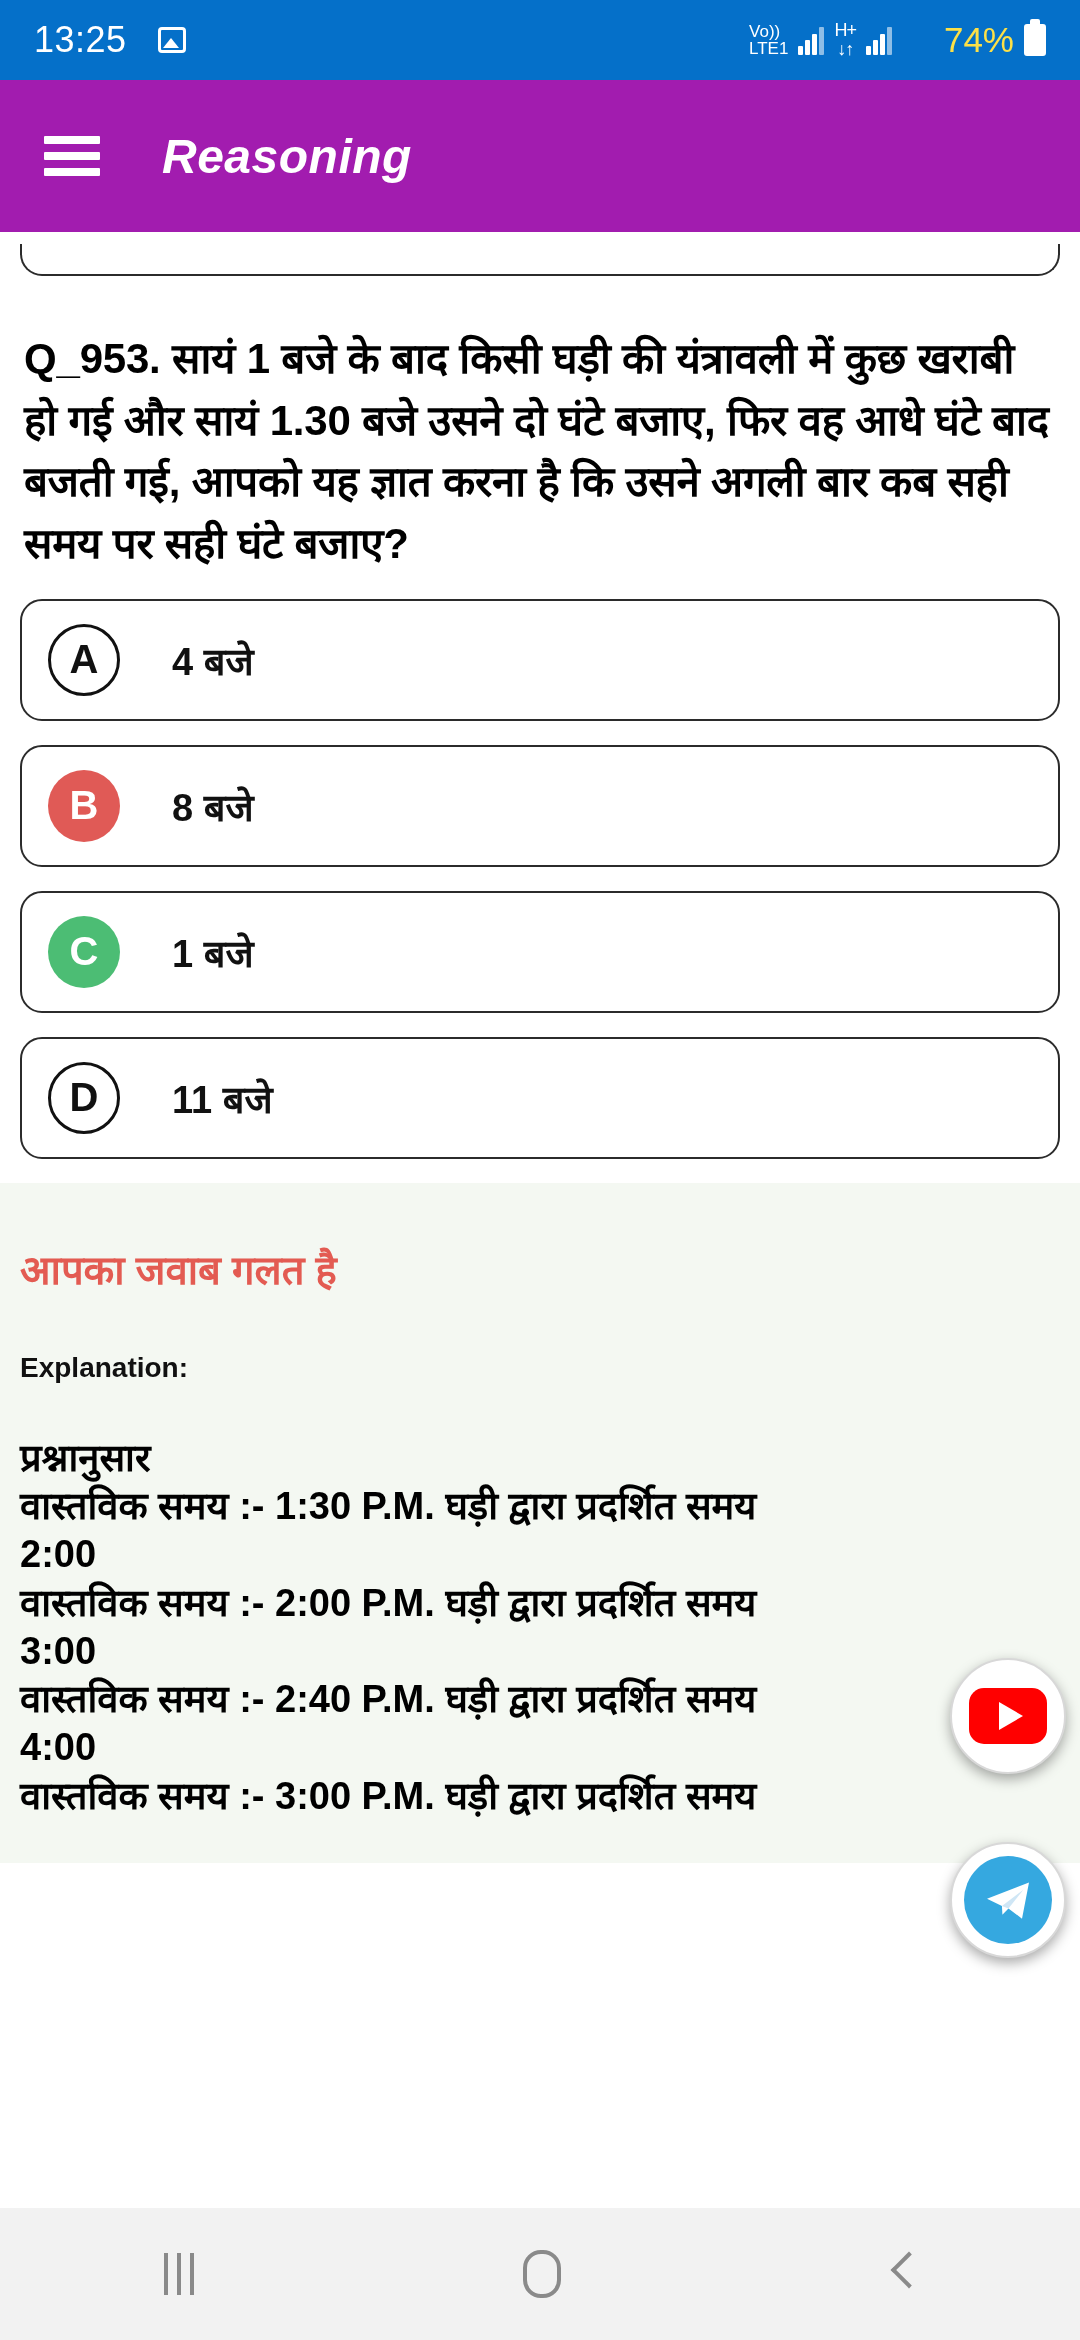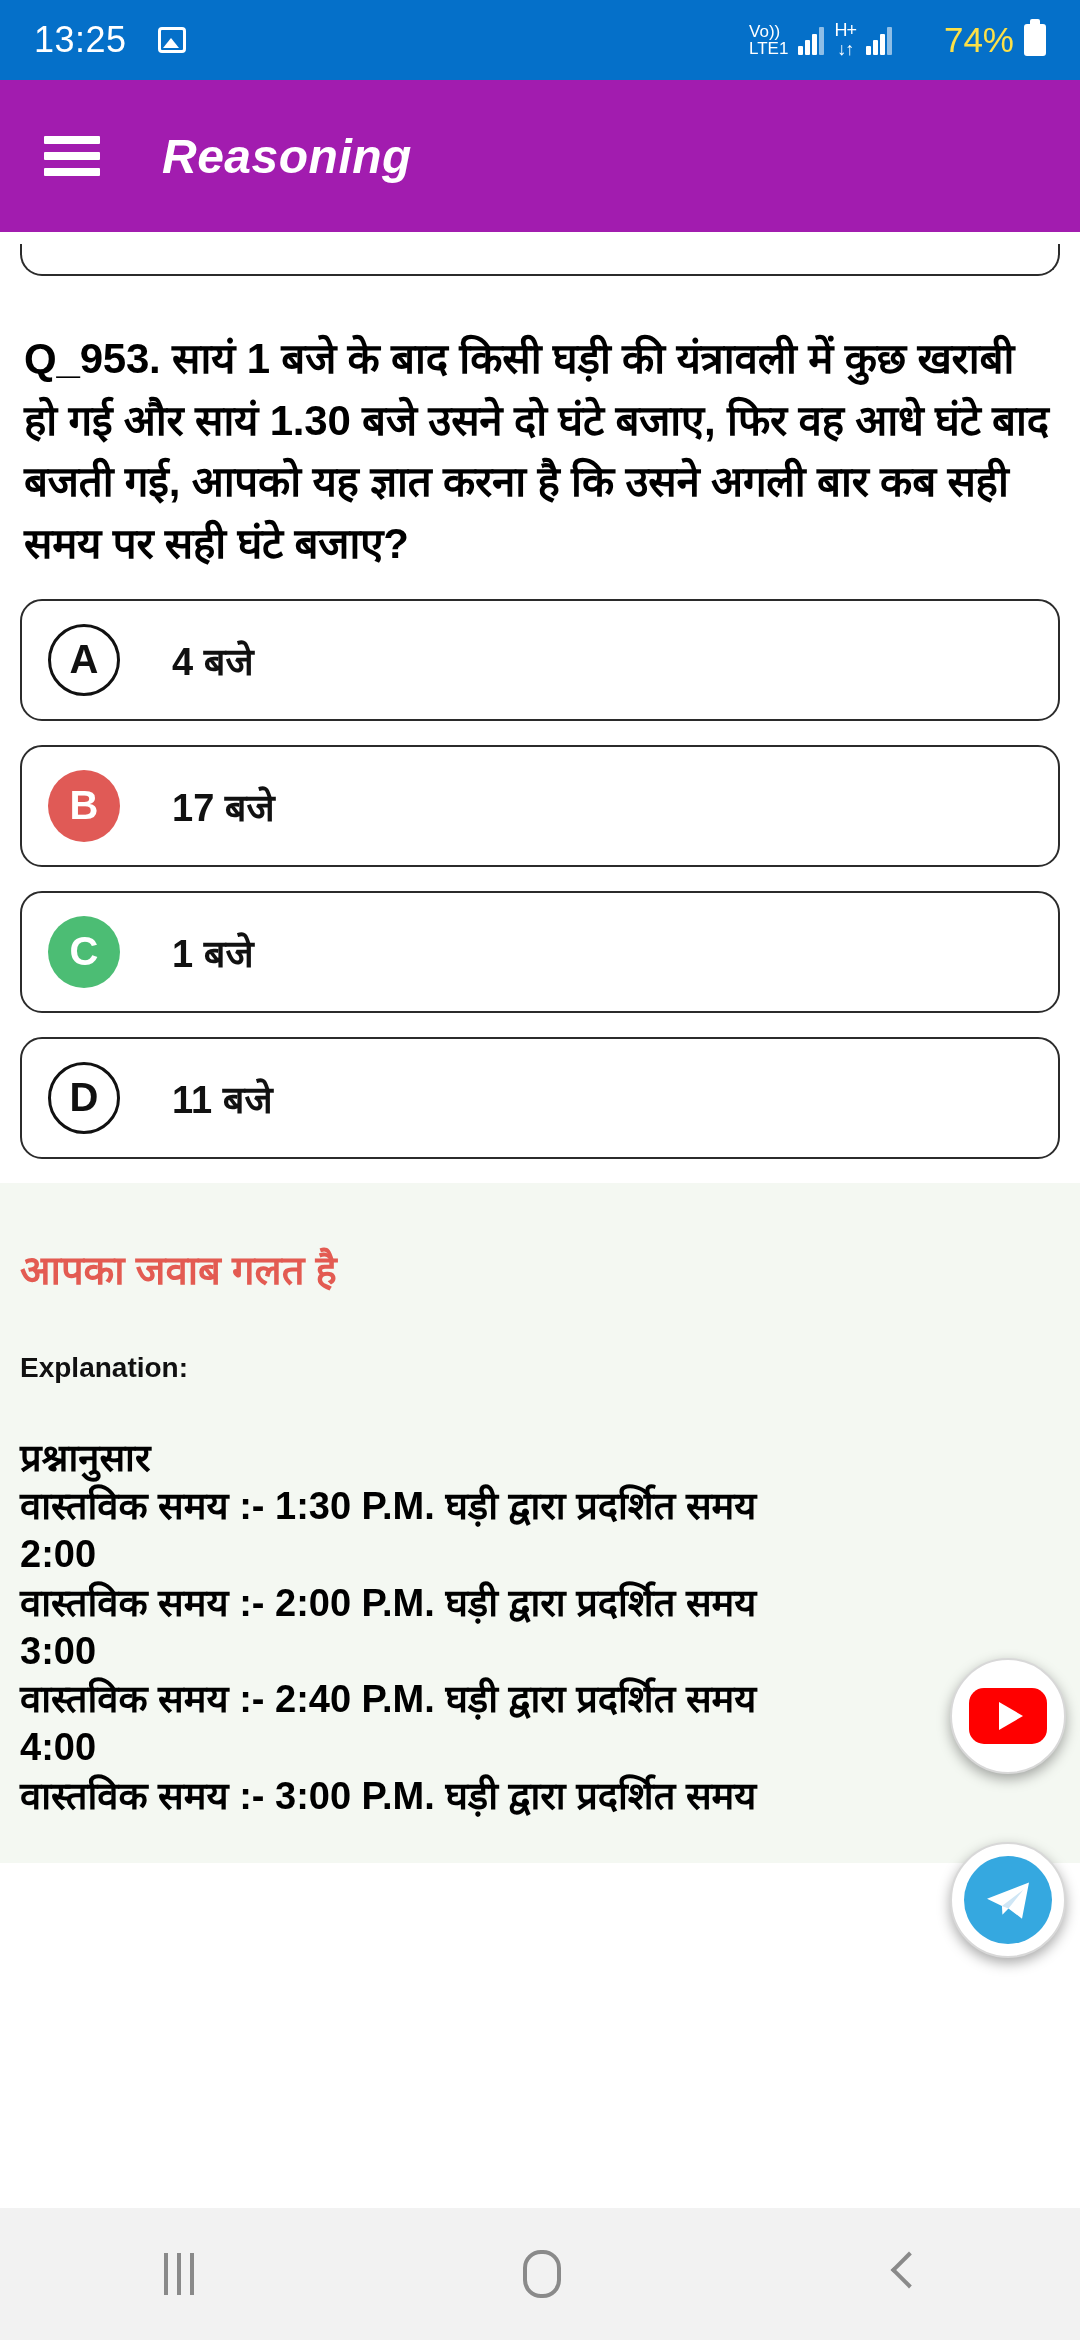--- a/index.html
+++ b/index.html
@@ -176,21 +176,21 @@
 
     <div class="options">
 
       <div class="option">
         <div class="badge outline">A</div>
         <div class="opt-text">4 बजे</div>
       </div>
 
       <div class="option">
         <div class="badge wrong">B</div>
-        <div class="opt-text">17 बजे</div>
+        <div class="opt-text">8 बजे</div>
       </div>
 
       <div class="option">
         <div class="badge right">C</div>
         <div class="opt-text">1 बजे</div>
       </div>
 
       <div class="option">
         <div class="badge outline">D</div>
         <div class="opt-text">11 बजे</div>

